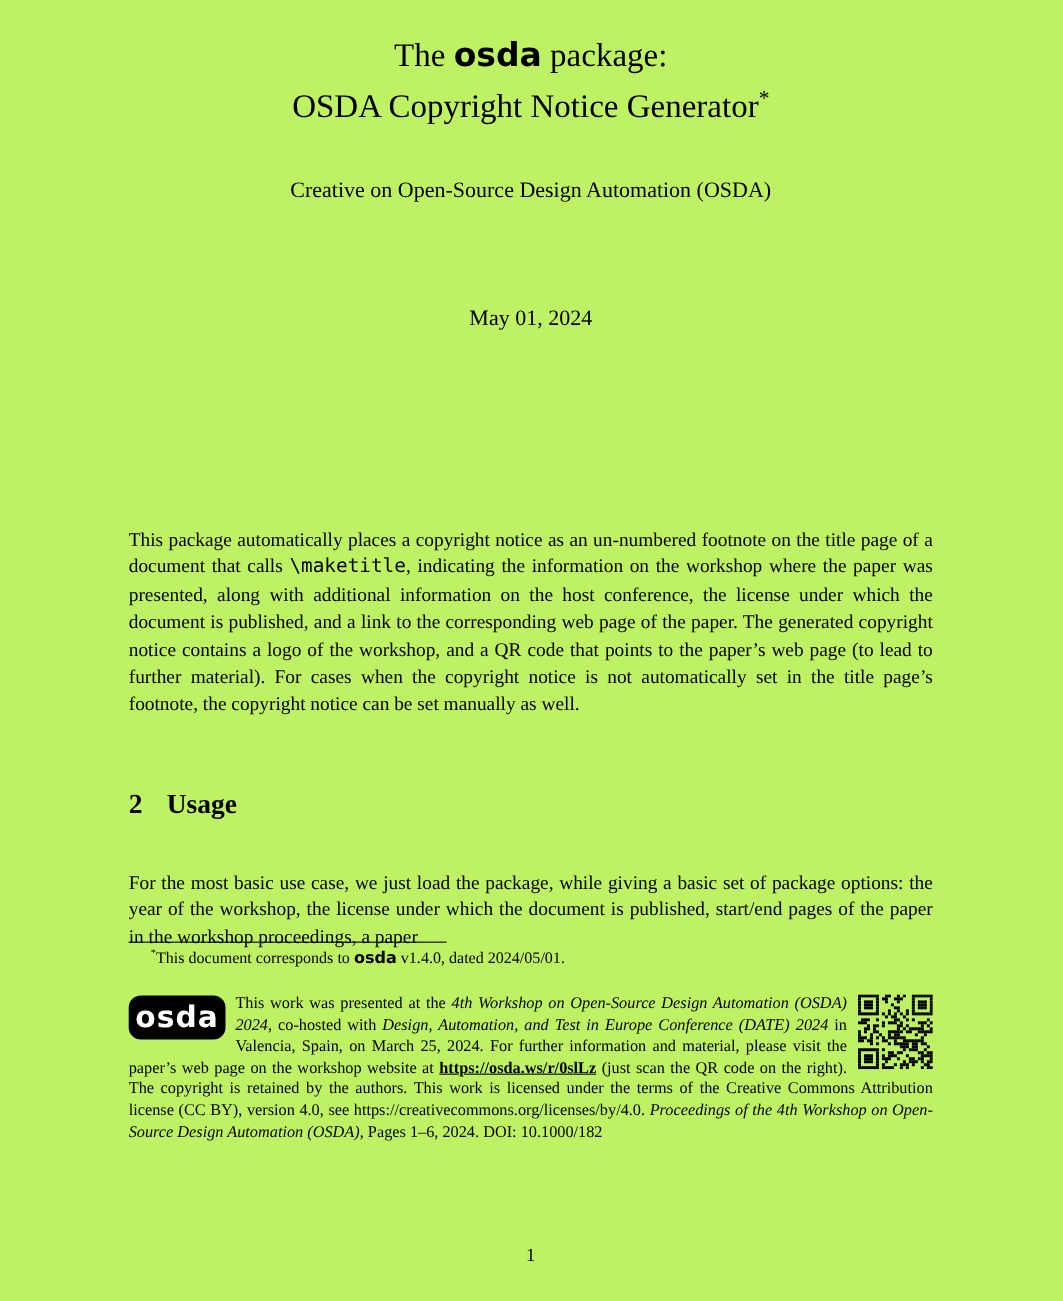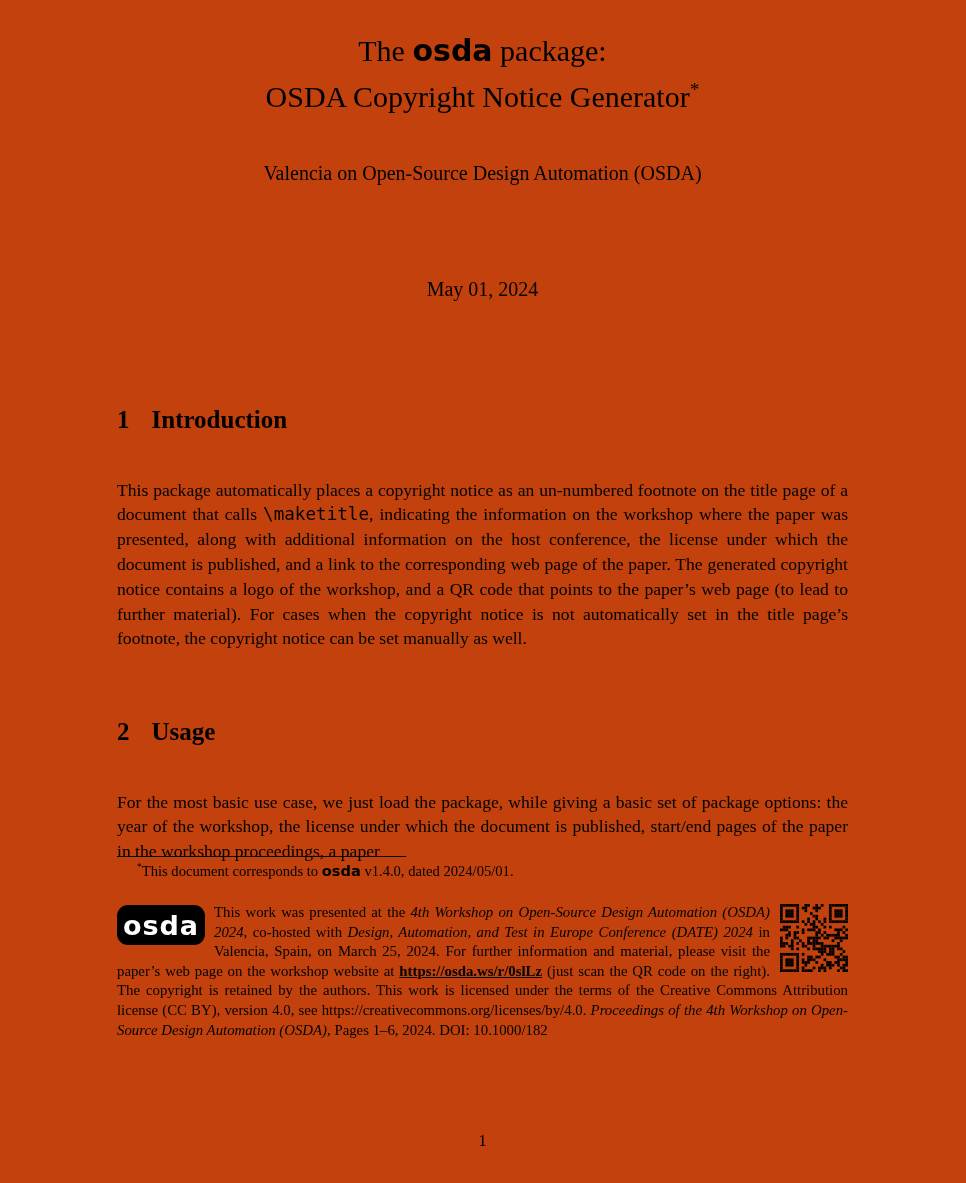--- a/index.html
+++ b/index.html
@@ -1,20 +1,20 @@
 <!DOCTYPE html>
 <html><head>
 <meta charset="utf-8">
 <style>
   html,body{margin:0;padding:0;background:#888;}
   .page{
     position:relative;
     width:966px;height:1183px;
     margin:0 auto;
-    background:#c2410c;
+    background:#bef264;
     color:#000;
     font-family:"Liberation Serif",serif;
     overflow:hidden;
   }
   .abs{position:absolute;left:117px;width:731px;}
   .center{text-align:center;}
 
   .title-block{top:28px;font-size:30px;line-height:46px;}
   .sf{font-family:"DejaVu Sans",sans-serif;font-weight:bold;}
   .tt{font-family:"DejaVu Sans Mono",monospace;}
@@ -56,26 +56,25 @@
 <body>
 
 <div class="page">
 
   <div class="abs center title-block">
     <div><span>The </span><span class="sf">osda</span><span> package:</span></div>
     <div><span>OSDA Copyright Notice Generator</span><span class="sup">*</span></div>
   </div>
 
   <div class="abs center author-block">
-    <div>Valencia on Open-Source Design Automation (OSDA)</div>
+    <div>Creative on Open-Source Design Automation (OSDA)</div>
   </div>
 
   <div class="abs center date-line">May 01, 2024</div>
 
-  <h2 class="abs section-heading sec-1"><span class="section-number">1</span><span>Introduction</span></h2>
 
   <p class="abs body-para para-1"><span>This package automatically places a copyright notice as an un-numbered footnote on the title page of a document that calls </span><span class="tt">\maketitle</span><span>, indicating the information on the workshop where the paper was presented, along with additional information on the host conference, the license under which the document is published, and a link to the corresponding web page of the paper. The generated copyright notice contains a logo of the workshop, and a QR code that points to the paper’s web page (to lead to further material). For cases when the copyright notice is not automatically set in the title page’s footnote, the copyright notice can be set manually as well.</span></p>
 
   <h2 class="abs section-heading sec-2"><span class="section-number">2</span><span>Usage</span></h2>
 
   <p class="abs body-para para-2"><span>For the most basic use case, we just load the package, while giving a basic set of package options: the year of the workshop, the license under which the document is published, start/end pages of the paper in the workshop proceedings, a paper</span></p>
 
   <div class="abs footnote-rule"></div>
   <div class="abs footnote"><span class="sup">*</span><span>This document corresponds to </span><span class="sf">osda</span><span> v1.4.0, dated 2024/05/01.</span></div>
 

